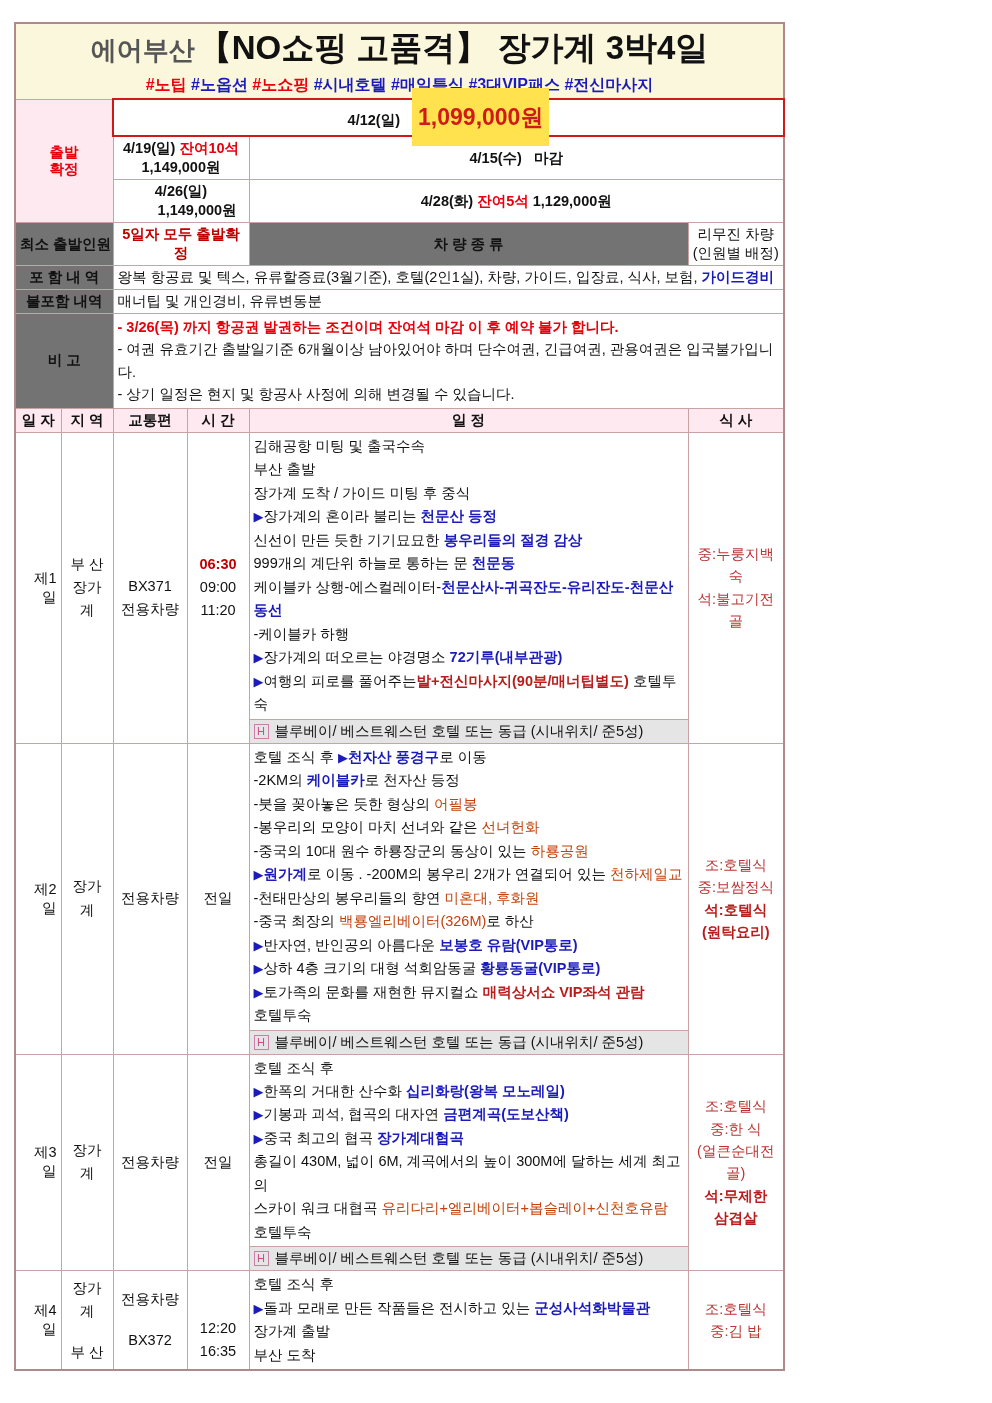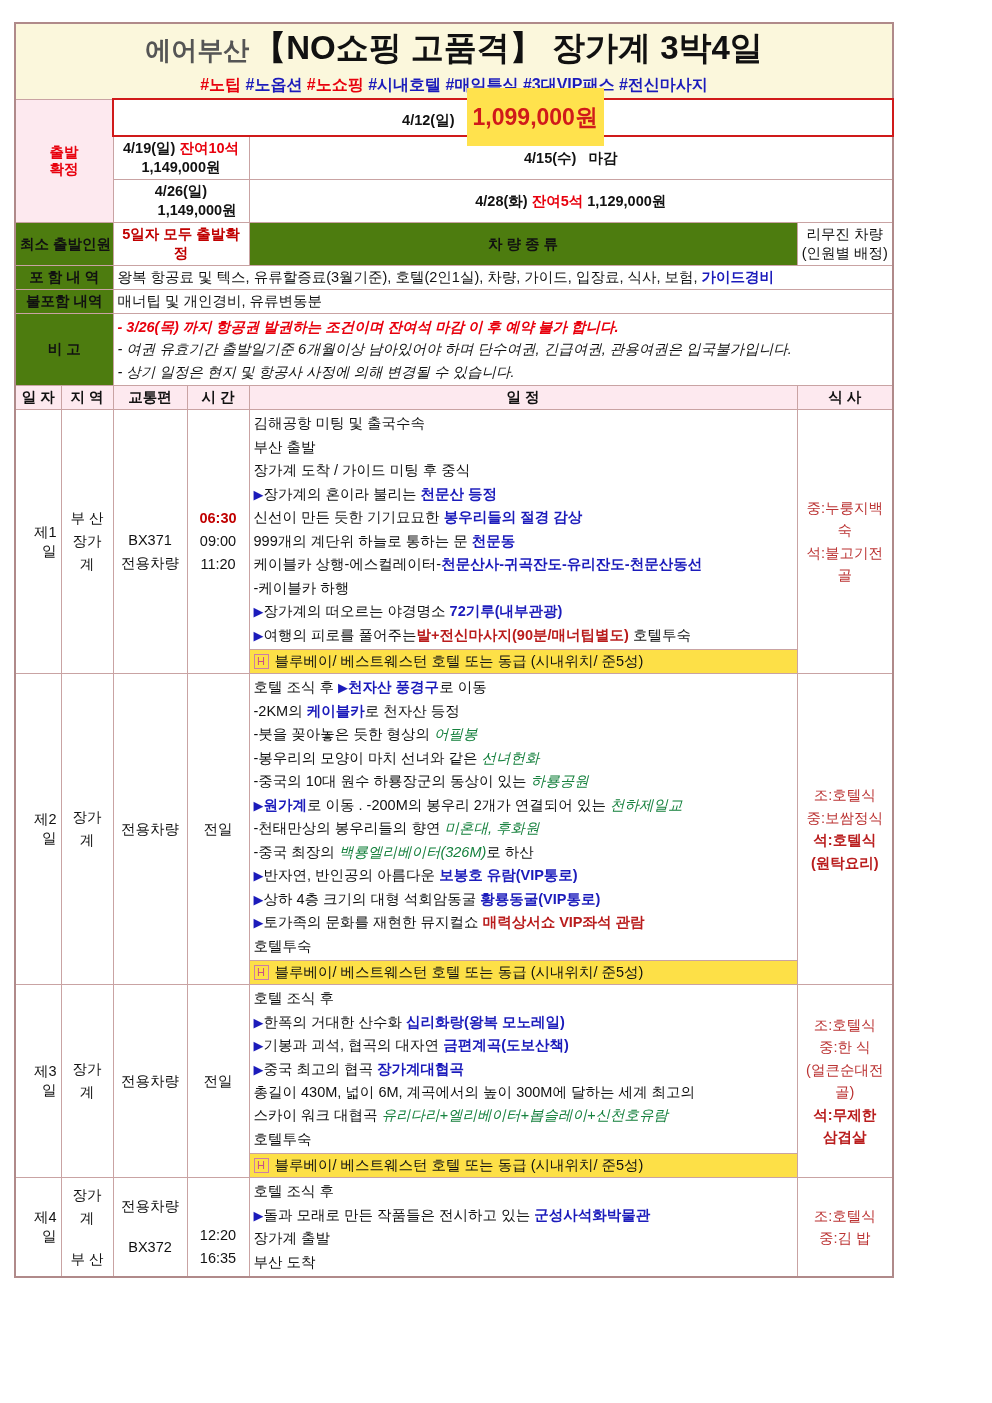--- a/index.html
+++ b/index.html
@@ -22,21 +22,21 @@
   .navy{color:#1b1bbb;}
   .dark{color:#111;}
   .big{font-size:30px;}
   .mid{font-size:25px;}
   .s18{font-size:18px;}
   .s16{font-size:16px;}
   .ital{font-style:italic;}
 
   
   table.main{
-    width:880px;
+    width:771px;
     border-collapse:collapse;
     table-layout:fixed;
     margin-top:12px;
     border:2px solid #b08a8a;
   }
   table.main td{
     border:1px solid #c9a3a3;
     padding:2px 4px;
     vertical-align:middle;
     font-size:14.5px;
@@ -70,29 +70,29 @@
   }
   .price-hl .amt{
     background:#ffe24d;
     color:#d01a1a;
     font-size:23px;
     padding:16px 6px;
   }
   .row-date{text-align:center; font-weight:bold; font-size:17px;}
   .row-date .seat{color:#e8000d;}
   .lbl{
-    background:#4d7c0f;
+    background:#737373;
     text-align:center;
     font-size:13.5px;
     font-weight:bold;
     white-space:nowrap;
     width:112px;
   }
   .ctr{text-align:center;}
-  .note{font-size:14px; line-height:1.55; padding:3px 6px;font-style:italic;}
+  .note{font-size:14px; line-height:1.55; padding:3px 6px;}
   .note .n1{color:#e8000d; font-weight:bold;}
   .bold{font-weight:bold;}
 
   
   .ith td{
     background:#fde9ef;
     text-align:center;
     font-weight:bold;
     font-size:14.5px;
   }
@@ -107,38 +107,38 @@
   .day{
     text-align:right; font-size:15px;
   }
   .reg{text-align:center; font-size:14px; line-height:1.6;}
   .trans{text-align:center; font-size:14px; line-height:1.6;}
   .time{text-align:center; font-size:14px; line-height:1.6; color:#111;}
   .time .t0{color:#c00000; font-weight:bold;}
   .sched{font-size:14.5px; line-height:1.62; vertical-align:top; padding:4px 6px;}
   .meal{text-align:center; font-size:13.5px; line-height:1.55; color:#b33; vertical-align:middle;}
   .hotel-row td{
-    background:#fde047;
+    background:#e5e5e5;
     font-size:14px;
     padding:4px 6px;
   }
   .hbox{
     display:inline-block;
     border:1px solid #cc7ea7;
     color:#cc4f86;
     font-size:11px;
     width:13px; height:13px; line-height:13px;
     text-align:center;
     margin-right:6px;
     vertical-align:1px;
   }
   .tri{font-size:13px;}
   .kw-navy{color:#1b1bbb; font-weight:bold;}
   .kw-red{color:#b91c1c; font-weight:bold;}
-  .kw-blue{color:#15803d;font-style:italic;}
+  .kw-blue{color:#c2410c;}
   .vtop{vertical-align:top;}
   .vmid{vertical-align:middle;}
 </style>
 </head>
 <body>
 
 <div class="page">
 
   <div class="promo">
   </div>

